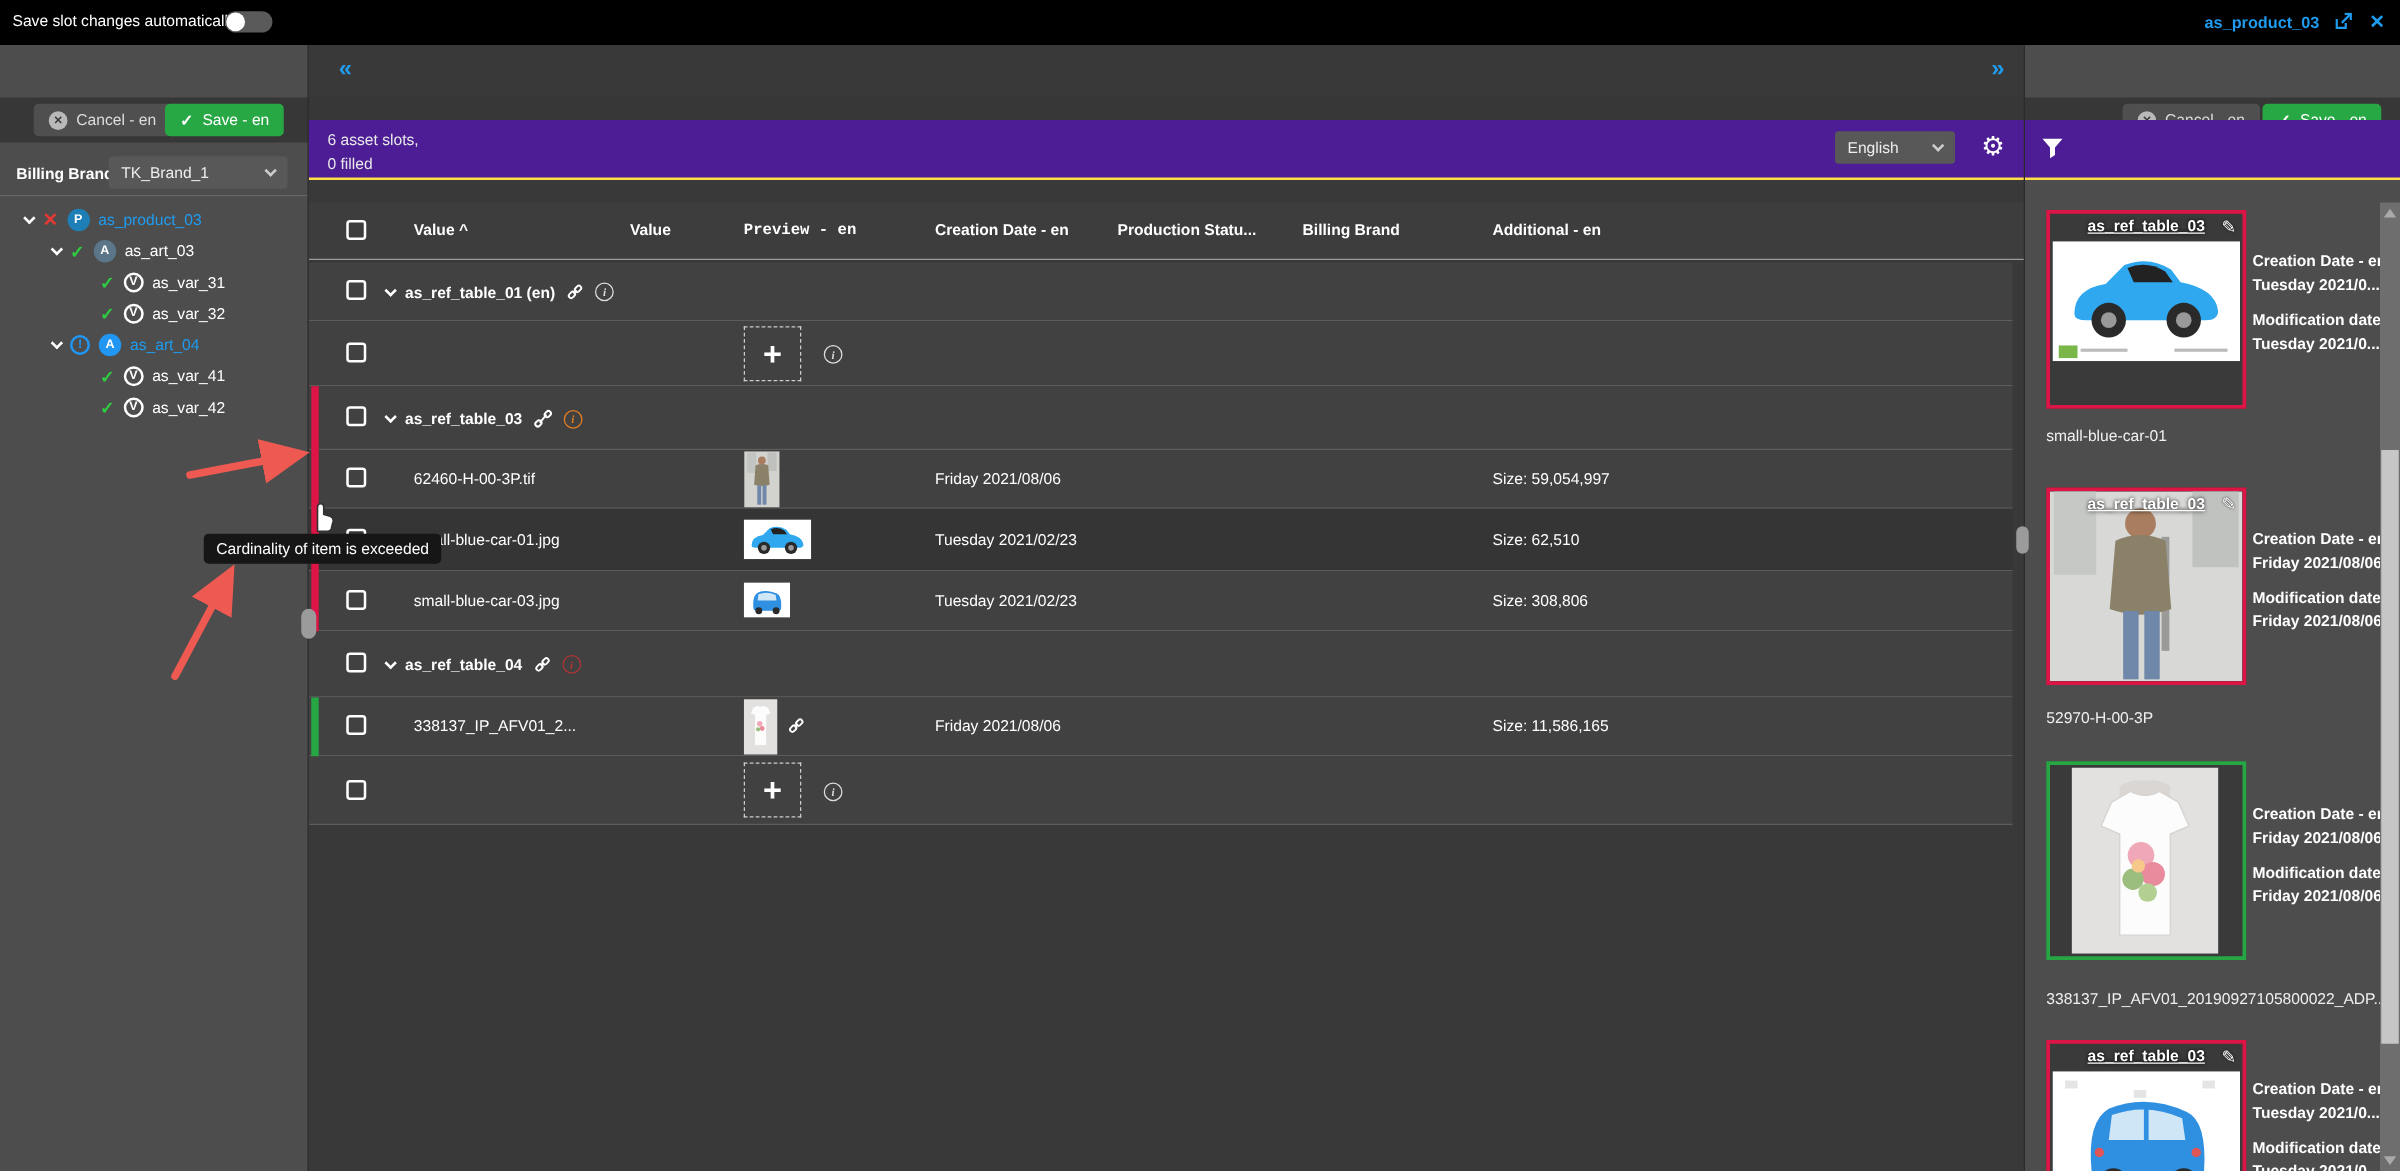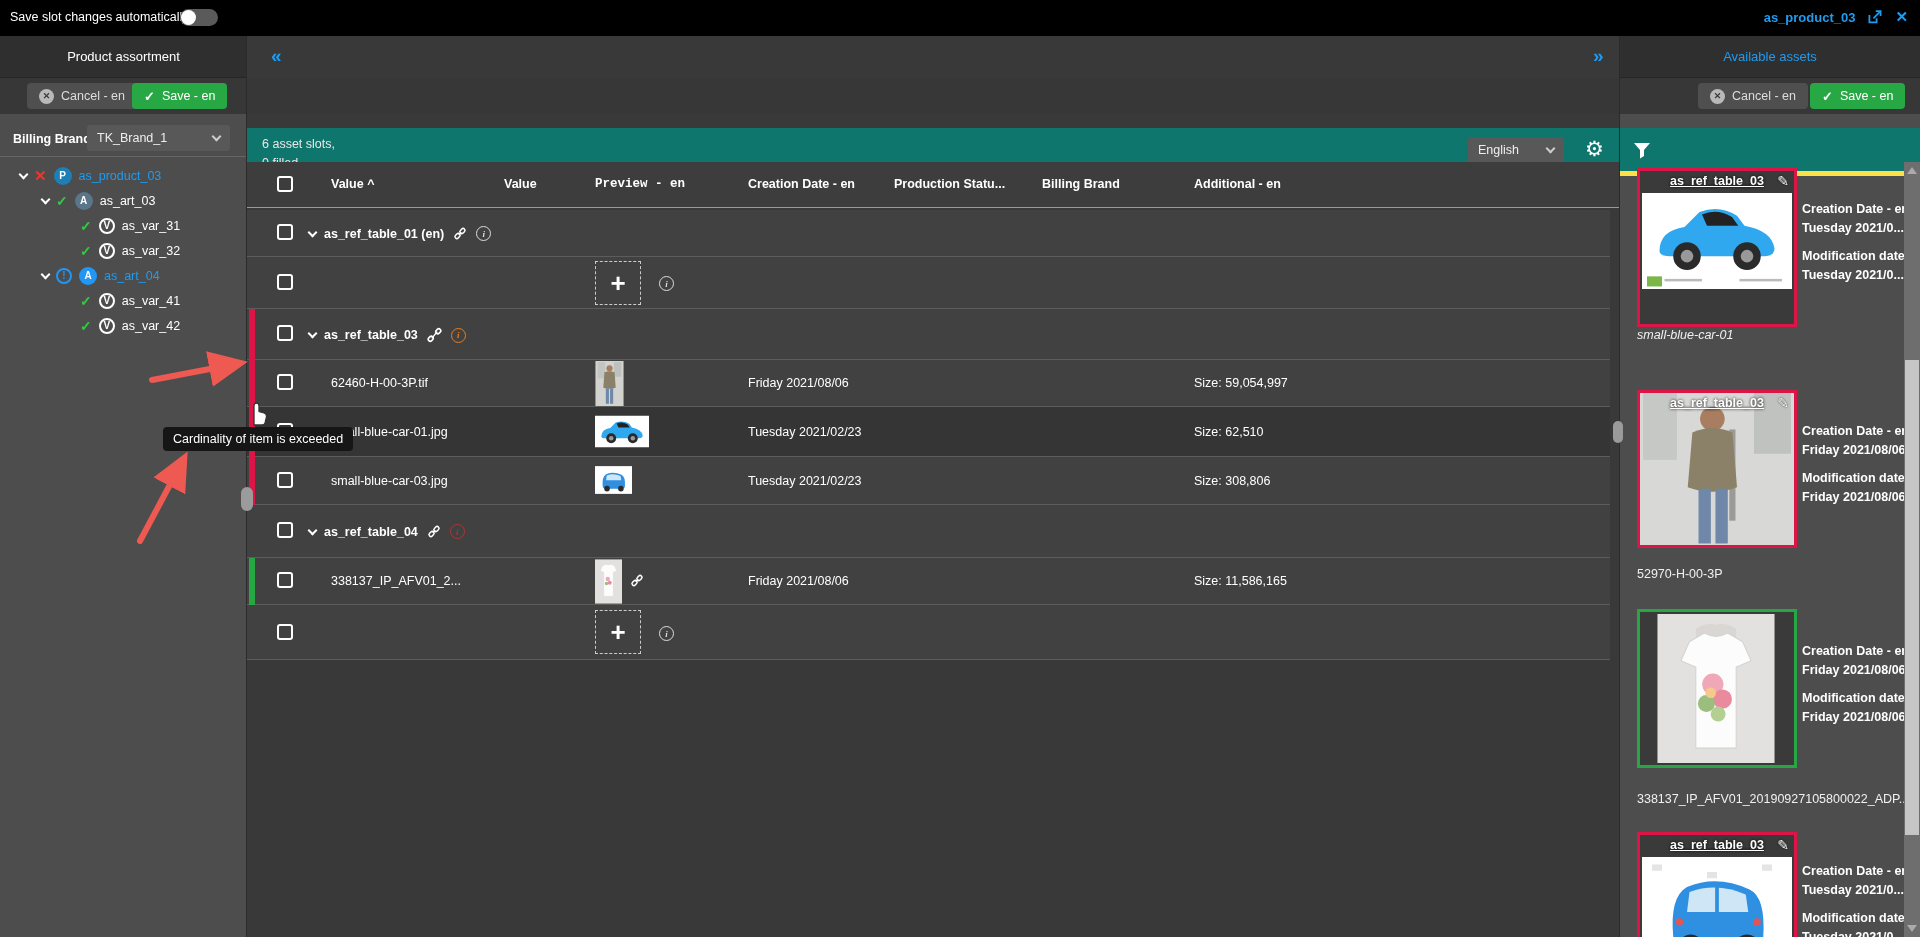--- a/index.html
+++ b/index.html
@@ -18,21 +18,21 @@
   .tb-close { color:#1f9cf0; font-size:15px; font-weight:bold; cursor:pointer; }
 
   
   .panel { position:absolute; top:36px; height:901px; }
   #left-panel  { left:0; width:247px; background:#4d4d4d; }
   #mid-panel   { left:247px; width:1373px; background:#393939; }
   #right-panel { left:1620px; width:300px; background:#4d4d4d; }
   .titlebar { position:absolute; left:0; right:0; top:0; height:42px; background:#2f2f2f;
     display:flex; align-items:center; justify-content:center; font-size:13px; border-bottom:1px solid #262626; }
   .band { position:absolute; left:0; right:0; top:42px; height:36px; background:#373737; }
-  .infoband { position:absolute; left:0; right:0; top:92px; height:48px; background:#0f766e; border-bottom:5px solid #fde047; }
+  .infoband { position:absolute; left:0; right:0; top:60px; height:48px; background:#4c1d95; border-bottom:2px solid #fde047; }
 
   .btn { display:inline-flex; align-items:center; gap:7px; height:26px; padding:0 12px;
     border-radius:4px; font-size:12.5px; cursor:pointer; white-space:nowrap; }
   .btn.cancel { background:#4f4f4f; color:#ddd; }
   .btn.save { background:#28a745; color:#fff; }
   .cxi { width:15px; height:15px; border-radius:50%; background:#b9b9b9; color:#3a3a3a;
     font-size:9px; font-weight:bold; display:flex; align-items:center; justify-content:center; }
   .cki { color:#fff; font-weight:bold; font-size:13px; }
 
   
@@ -121,21 +121,20 @@
           <path d="M3 6 L3 15 L12 15 L12 10" stroke="#1f9cf0" stroke-width="2.2" fill="none"></path>
           <path d="M8 10 L17 1" stroke="#1f9cf0" stroke-width="2.2" fill="none"></path>
           <path d="M11 1 L17 1 L17 7" stroke="#1f9cf0" stroke-width="2.2" fill="none"></path>
         </svg>
     </span>
     <span class="tb-close">✕</span>
   </div>
 </div>
 
 <div id="left-panel" class="panel">
-  <div class="titlebar">Product assortment</div>
   <div class="band"></div>
   <div class="btn cancel abs" style="left:27px;top:47px;">
     <span class="cxi">✕</span>
     <span>Cancel - en</span>
   </div>
   <div class="btn save abs" style="left:132px;top:47px;">
     <span class="cki">✓</span>
     <span>Save - en</span>
   </div>
   <span class="bb-label">Billing Brand</span>
@@ -346,21 +345,20 @@
     <div class="plusbox" style="top:5px;">+</div>
     <span class="info-i" style="position:absolute;left:412px;top:21px;">i</span>
   </div>
 
   <div class="mid-rest"></div>
   <div class="strip red" style="top:273px;height:196px;"></div>
   <div class="strip green" style="top:522px;height:47px;"></div>
 </div>
 
 <div id="right-panel" class="panel">
-  <div class="titlebar" style="color:#1f9cf0;">Available assets</div>
   <div class="band"></div>
   <div class="btn cancel abs" style="left:78px;top:47px;">
     <span class="cxi">✕</span>
     <span>Cancel - en</span>
   </div>
   <div class="btn save abs" style="left:190px;top:47px;">
     <span class="cki">✓</span>
     <span>Save - en</span>
   </div>
   <div class="infoband">
@@ -386,21 +384,21 @@
     </div>
     <div class="ctitle">as_ref_table_03</div>
     <div class="cpencil">✎</div>
   </div>
   <div class="cdates" style="top:164px;">
     <div>Creation Date - en</div>
     <div>Tuesday 2021/0...</div>
     <div class="mt">Modification date</div>
     <div>Tuesday 2021/0...</div>
   </div>
-  <div class="clabel" style="top:292px;font-style:italic;">small-blue-car-01</div>
+  <div class="clabel" style="top:306px;">small-blue-car-01</div>
 
   <div class="card" style="top: 354px; height: 158px; border-color: rgb(221, 20, 70);">
     <div class="cimg" style="left:0;top:0;">
       <svg width="154" height="152" viewBox="0 0 100 100" preserveAspectRatio="none">
           <rect width="100" height="100" fill="#d8d8d6"></rect>
           <rect x="2" y="0" width="22" height="44" fill="#c6c8c6"></rect>
           <rect x="74" y="0" width="24" height="40" fill="#c0c2c0"></rect>
           <rect x="58" y="24" width="4" height="60" fill="#9a9a98"></rect>
           <circle cx="47" cy="17" r="8" fill="#a97d5f"></circle>
           <path d="M34 26 Q47 20 60 26 L63 62 Q47 68 31 62 Z" fill="#8b8168"></path>

